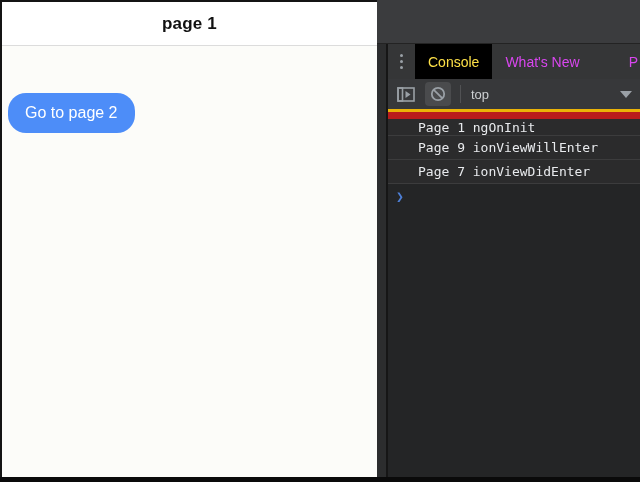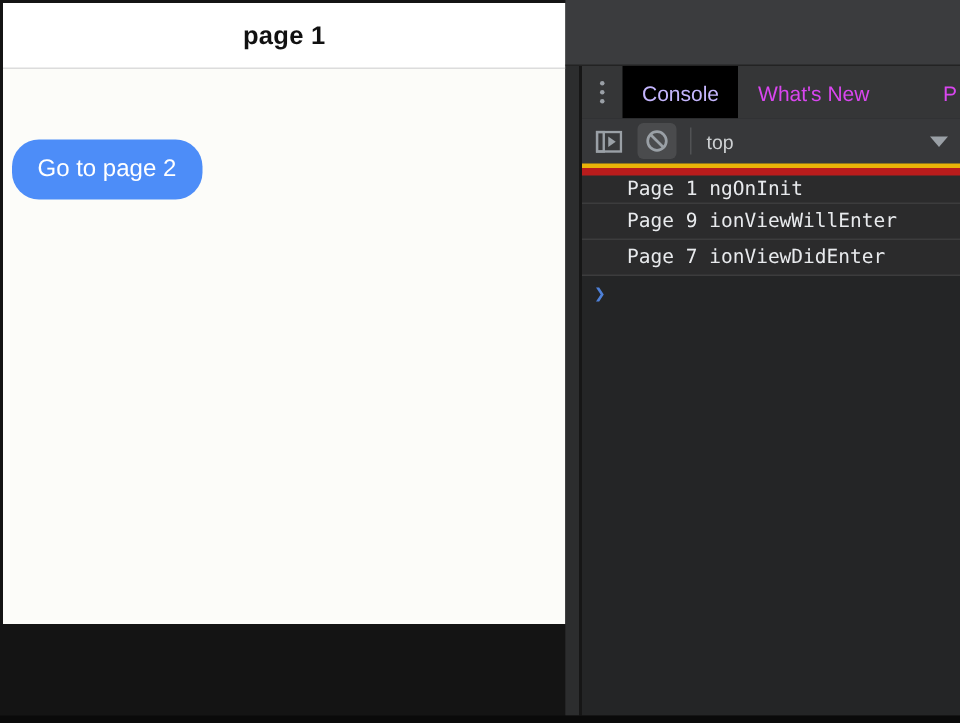--- a/index.html
+++ b/index.html
@@ -3,21 +3,21 @@
 <meta charset="utf-8">
 <style>
   * { box-sizing: border-box; margin: 0; padding: 0; }
   html, body { width: 640px; height: 482px; overflow: hidden; background: #000; }
   body { font-family: "Liberation Sans", sans-serif; }
 
   .root { position: relative; width: 640px; height: 482px; background: #141414; }
 
   
   .app-panel {
-    position: absolute; left: 2px; top: 2px; width: 375px; height: 414px;
+    position: absolute; left: 2px; top: 2px; width: 375px; height: 475px;
     background: #fcfcf9; display: flex; flex-direction: column;
   }
   .app-header {
     height: 44px; background: #ffffff; border-bottom: 1px solid #dcdcdc;
     display: flex; align-items: center; justify-content: center; flex: none;
   }
   .app-title { font-size: 17px; font-weight: 600; color: #111; letter-spacing: 0.2px; }
   .app-content { flex: 1; padding: 7px 6px; }
   .go-btn {
     display: inline-flex; align-items: center; justify-content: center;
@@ -35,21 +35,21 @@
   .below-row { flex: 1; display: flex; min-height: 0; }
   .gutter { width: 11px; background: #2c2d2e; border-right: 2px solid #161616; flex: none; }
   .devtools { flex: 1; display: flex; flex-direction: column; min-width: 0; }
 
   
   .tabbar { height: 35px; background: #353637; display: flex; align-items: stretch; flex: none; overflow: hidden; }
   .kebab { width: 27px; display: flex; align-items: center; justify-content: center; cursor: pointer; }
   .kebab-dots { display: flex; flex-direction: column; gap: 3px; }
   .kebab-dots i { width: 3px; height: 3px; border-radius: 50%; background: #9aa0a6; }
   .tab { display: flex; align-items: center; padding: 0 13px; font-size: 14px; color: #d946ef; cursor: pointer; white-space: nowrap; }
-  .tab.active { background: #000; color: #c4b5fd; }
+  .tab.active { background: #000; color: #fde047; }
   .tab-spacer { flex: 1; }
   .tab.partial { padding: 0 2px 0 4px; }
 
   
   .toolbar {
     height: 33px; background: #37383a; display: flex; align-items: center;
     padding: 0 8px 0 6px; flex: none; border-bottom: 3px solid #eab308;
   }
   .tool-icon { display: flex; align-items: center; justify-content: center; cursor: pointer; }
   .sidebar-toggle { width: 24px; height: 22px; }
@@ -59,21 +59,21 @@
   .toolbar-spacer { flex: 1; }
   .dd-arrow { width: 0; height: 0; border-left: 6px solid transparent; border-right: 6px solid transparent; border-top: 7px solid #9aa0a6; cursor: pointer; }
 
   
   .console-area { flex: 1; background: #242526; font-family: "DejaVu Sans Mono", "Liberation Mono", monospace; overflow: hidden; }
   .log-row {
     height: 24px; background: #2b2b2c; border-bottom: 1px solid #3c3c3d;
     display: flex; align-items: center; padding-left: 30px;
     font-size: 13px; color: #e8eaed; white-space: nowrap;
   }
-  .log-row.first { border-top: 5px solid #b91c1c; }
+  .log-row.first { border-top: 7px solid #b91c1c; }
   .prompt-row { height: 25px; display: flex; align-items: center; padding-left: 8px; }
   .prompt-chevron { color: #4e80d8; font-size: 13px; font-weight: bold; font-family: "DejaVu Sans Mono", monospace; }
 
   .bottom-bar { position: absolute; left: 0; bottom: 0; width: 640px; height: 5px; background: #0a0a0a; }
 </style>
 </head>
 <body>
 
 <div class="root">
 

